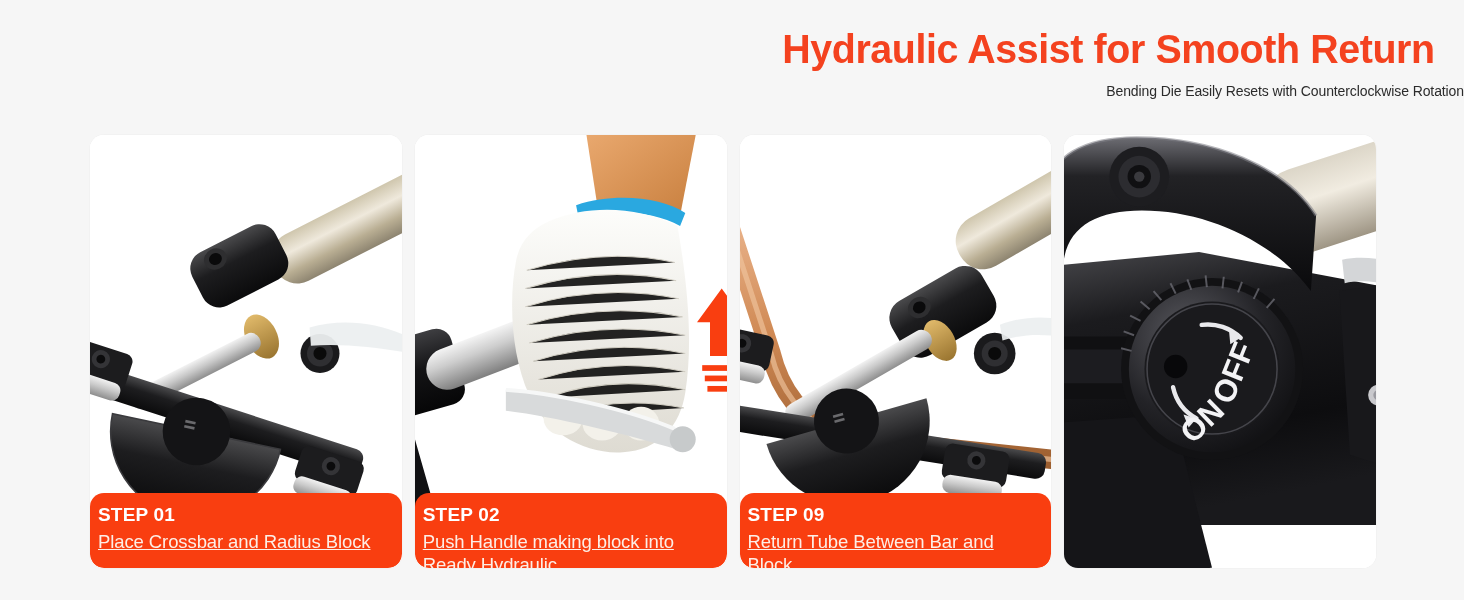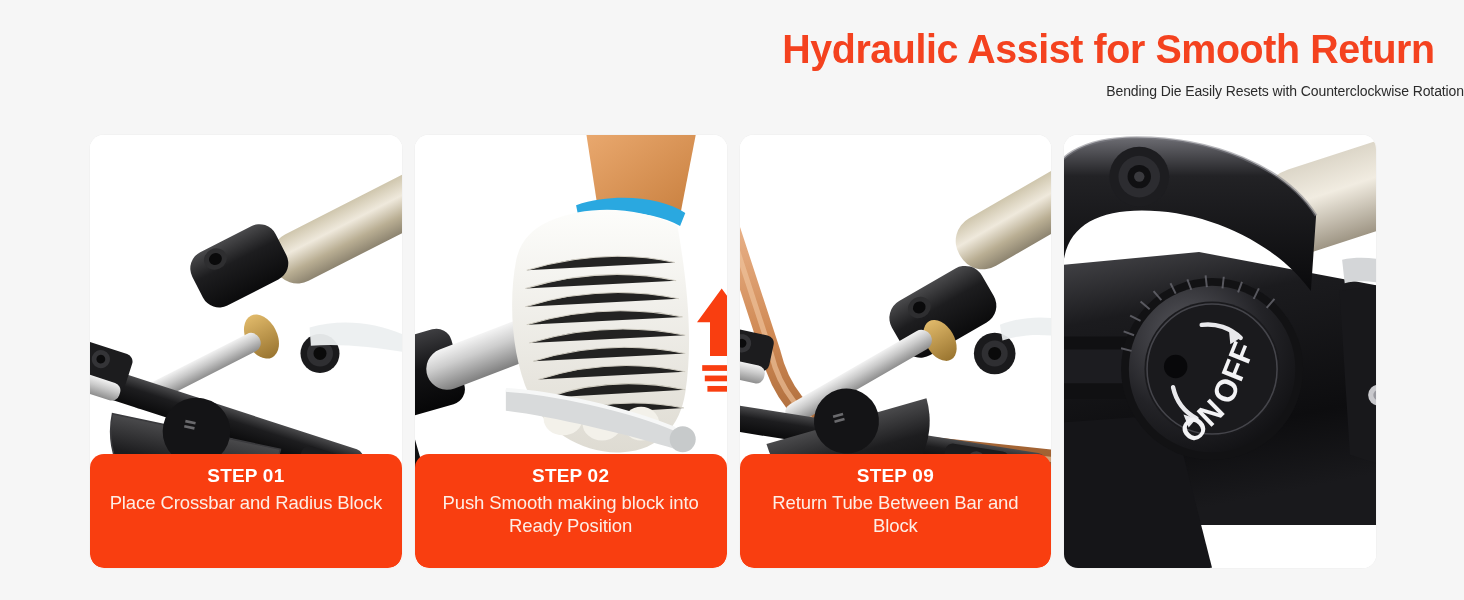--- a/index.html
+++ b/index.html
@@ -54,41 +54,42 @@
     position:relative;
     flex:1 1 auto;
     background:#ffffff;
     overflow:hidden;
   }
 
   
   .banner{
     position:absolute;
     left:0;right:0;bottom:0;
-    height:114px;
+    height:75px;
     background:#f93e10;
     border-radius:14px;
     padding:10px 8px 0 8px;
     box-sizing:border-box;
-    text-align:center;
+    text-align:left;
     z-index:5;
   }
   .step-label{
     color:#ffffff;
     font-weight:bold;
     font-size:19px;
     letter-spacing:0.2px;
     line-height:1.25;
   }
   .step-desc{
     color:#fdeee6;
     font-size:18.5px;
     line-height:1.28;
     margin-top:3px;
     letter-spacing:-0.1px;
+    text-decoration:underline;
   }
   .banner.tall .step-desc{font-size:18.5px;line-height:1.22;}
 
   
   .ph{position:absolute;inset:0;}
   .ph svg{width:100%;height:100%;display:block;}
 </style>
 </head>
 <body>
 
@@ -271,21 +272,21 @@
               <path d="M253 144 L272 118 L291 144 L281 144 L281 170 L263 170 L263 144 Z" fill="#f93e10"></path>
               <rect x="257" y="177" width="30" height="4.4" fill="#f93e10"></rect>
               <rect x="259" y="185" width="26" height="4.4" fill="#f93e10"></rect>
               <rect x="261" y="193" width="22" height="4.4" fill="#f93e10"></rect>
             </g>
           </svg>
         </div>
       </div>
       <div class="banner">
         <div class="step-label">STEP 02</div>
-        <div class="step-desc">Push Smooth making block into Ready Position</div>
+        <div class="step-desc">Push Handle making block into Ready Hydraulic</div>
       </div>
     </div>
 
     <div class="card">
       <div class="card-photo">
         <div class="ph">
           <svg viewBox="0 0 312 333" preserveAspectRatio="xMidYMid slice">
             <defs>
               <linearGradient id="c3tube" x1="0" y1="0" x2="0" y2="1">
                 <stop offset="0" stop-color="#cfc6ad"></stop>

